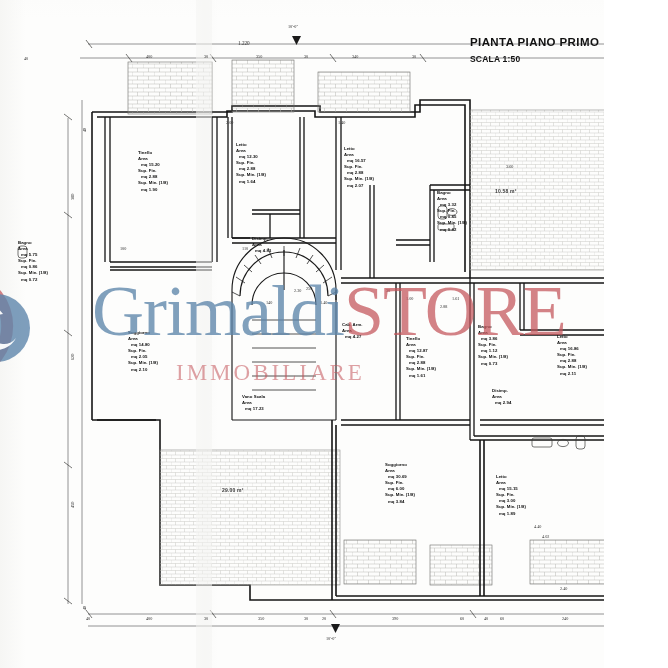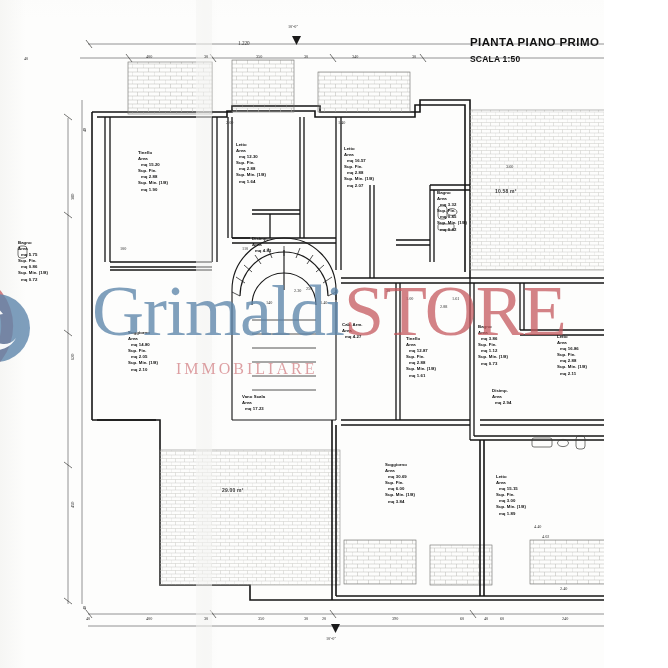--- a/index.html
+++ b/index.html
@@ -61,21 +61,21 @@
     font-size:72px;line-height:1;
     letter-spacing:-1px;
     white-space:nowrap;
     margin-top:11px;
   }
   #wm-text .b{color:#5e86ab;opacity:.78;}
   #wm-text .r{color:#c4545a;opacity:.72;}
   #wm-sub{
     position:absolute;left:176px;top:92px;
     font-family:"Liberation Serif", serif;
-    font-size:16px;letter-spacing:3px;
+    font-size:23px;letter-spacing:3px;
     color:#c4545a;opacity:.55;white-space:nowrap;
   }
   #wm-mark{position:absolute;left:-34px;top:-2px;width:116px;height:120px;}
 </style>
 </head>
 <body>
 
 <div id="sheet">
 
   <svg id="plan" viewBox="0 0 668 668">

